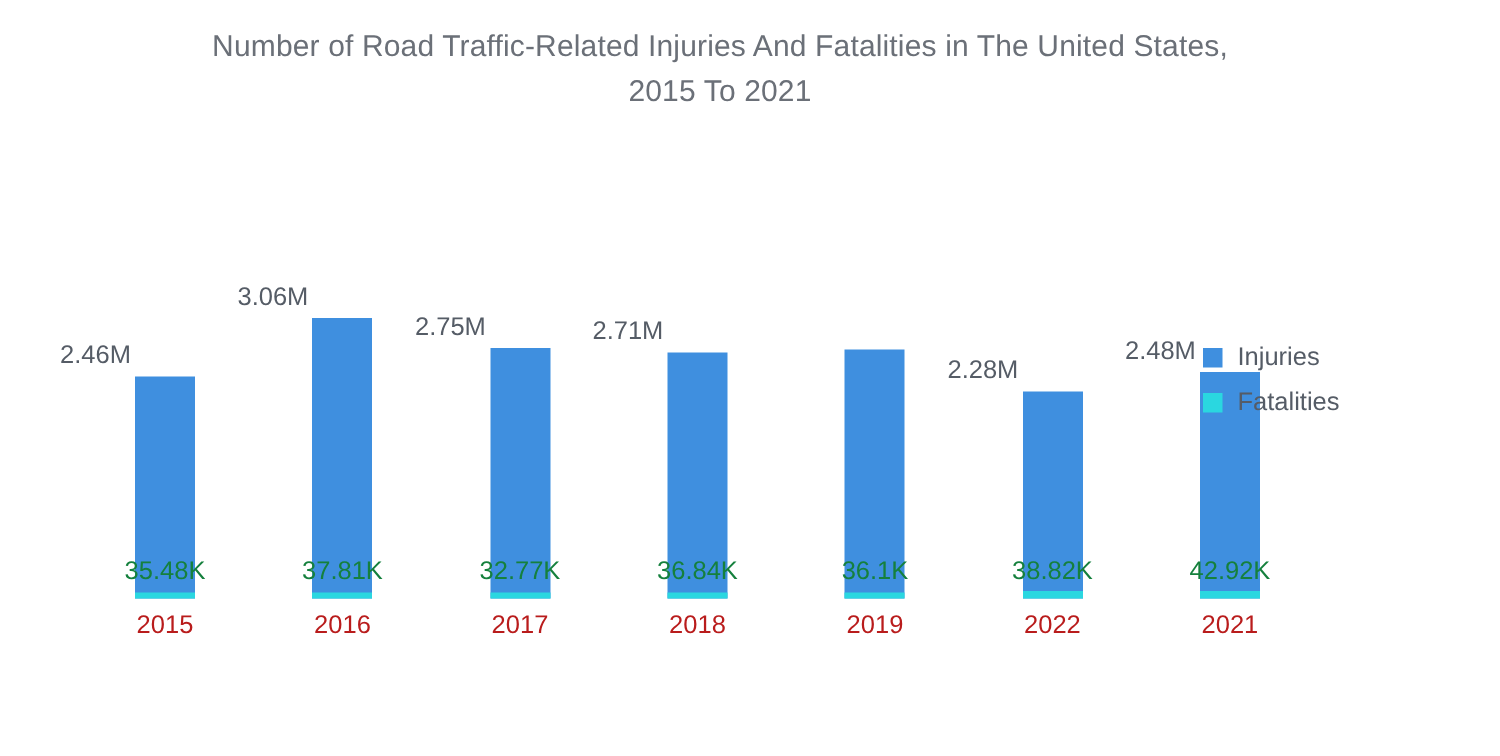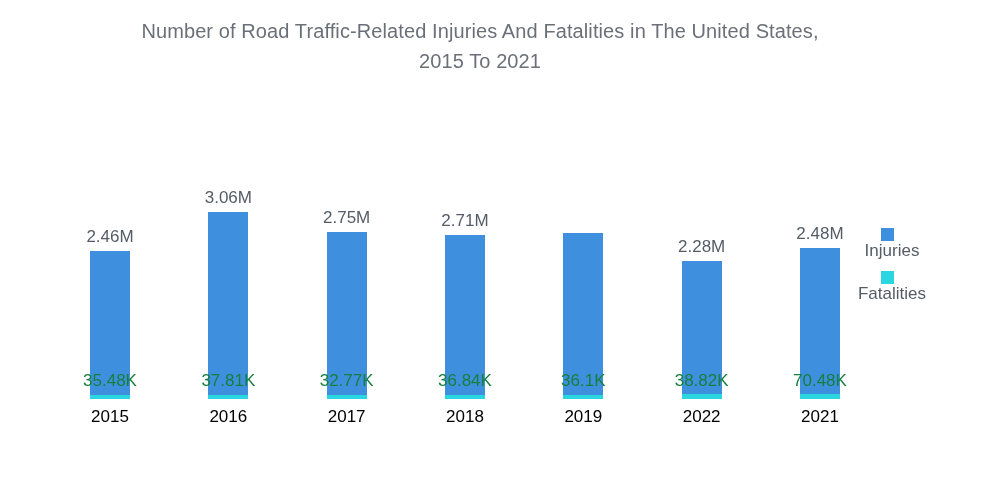--- a/index.html
+++ b/index.html
@@ -56,21 +56,21 @@
     display: flex;
     flex-direction: column;
     justify-content: flex-end;
     align-items: center;
   }
   .injury-label {
     position: absolute;
     width: 140px;
     left: 50%;
     transform: translateX(-50%);
-    text-align: center;
+    text-align: left;
     font-size: 17px;
     color: #555c66;
   }
   .fatality-label {
     position: absolute;
     width: 140px;
     left: 50%;
     transform: translateX(-50%);
     text-align: center;
     font-size: 17px;
@@ -102,33 +102,32 @@
     left: 55px;
     top: 407px;
     width: 820px;
     display: flex;
     justify-content: space-between;
   }
   .x-label {
     width: 110px;
     text-align: center;
     font-size: 17px;
-    color: #000000;
+    color: #b91c1c;
   }
   .legend {
     position: absolute;
     right: 18px;
     top: 228px;
     width: 180px;
   }
   .legend-item {
     display: flex;
     align-items: center;
     margin-bottom: 10px;
-    flex-direction: column;
   }
   .legend-swatch {
     width: 13px;
     height: 13px;
     margin-right: 10px;
     flex: 0 0 auto;
   }
   .legend-label {
     font-size: 17px;
     color: #555c66;
@@ -184,21 +183,21 @@
       <div class="bar-group">
         <div class="injury-label" style="bottom: 148px;">2.28M</div>
         <div class="bar-injuries" style="height: 138px;"></div>
         <div class="fatality-label">38.82K</div>
         <div class="bar-fatalities" style="height: 5px;"></div>
       </div>
 
       <div class="bar-group">
         <div class="injury-label" style="bottom: 161px;">2.48M</div>
         <div class="bar-injuries" style="height: 151px;"></div>
-        <div class="fatality-label">70.48K</div>
+        <div class="fatality-label">42.92K</div>
         <div class="bar-fatalities" style="height: 5px;"></div>
       </div>
 
     </div>
   </div>
 
   <div class="axis-line"></div>
 
   <div class="x-labels">
     <div class="x-label">2015</div>

